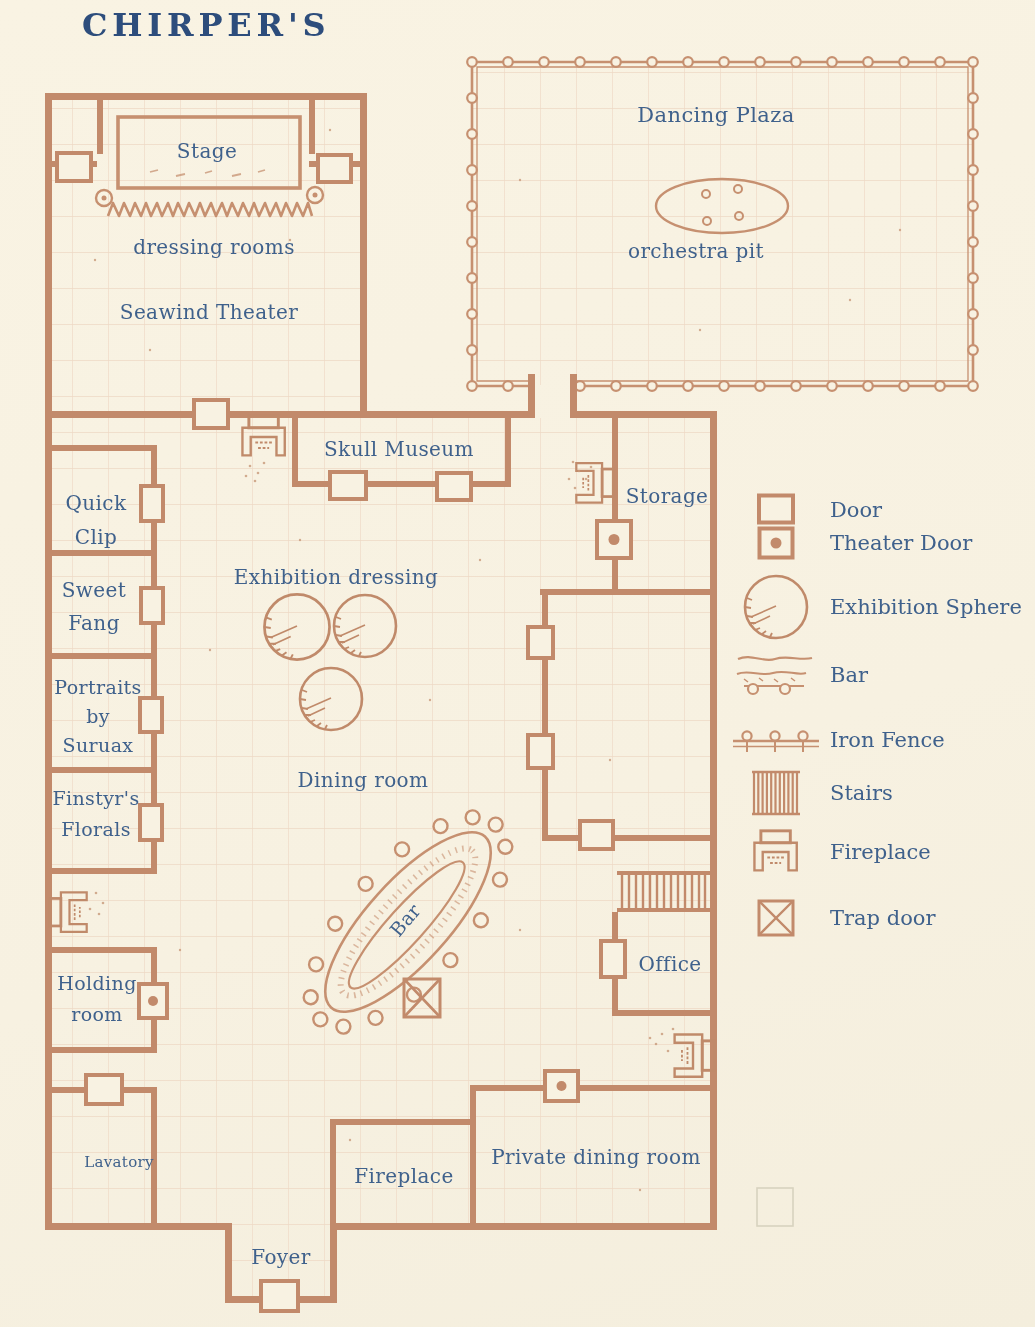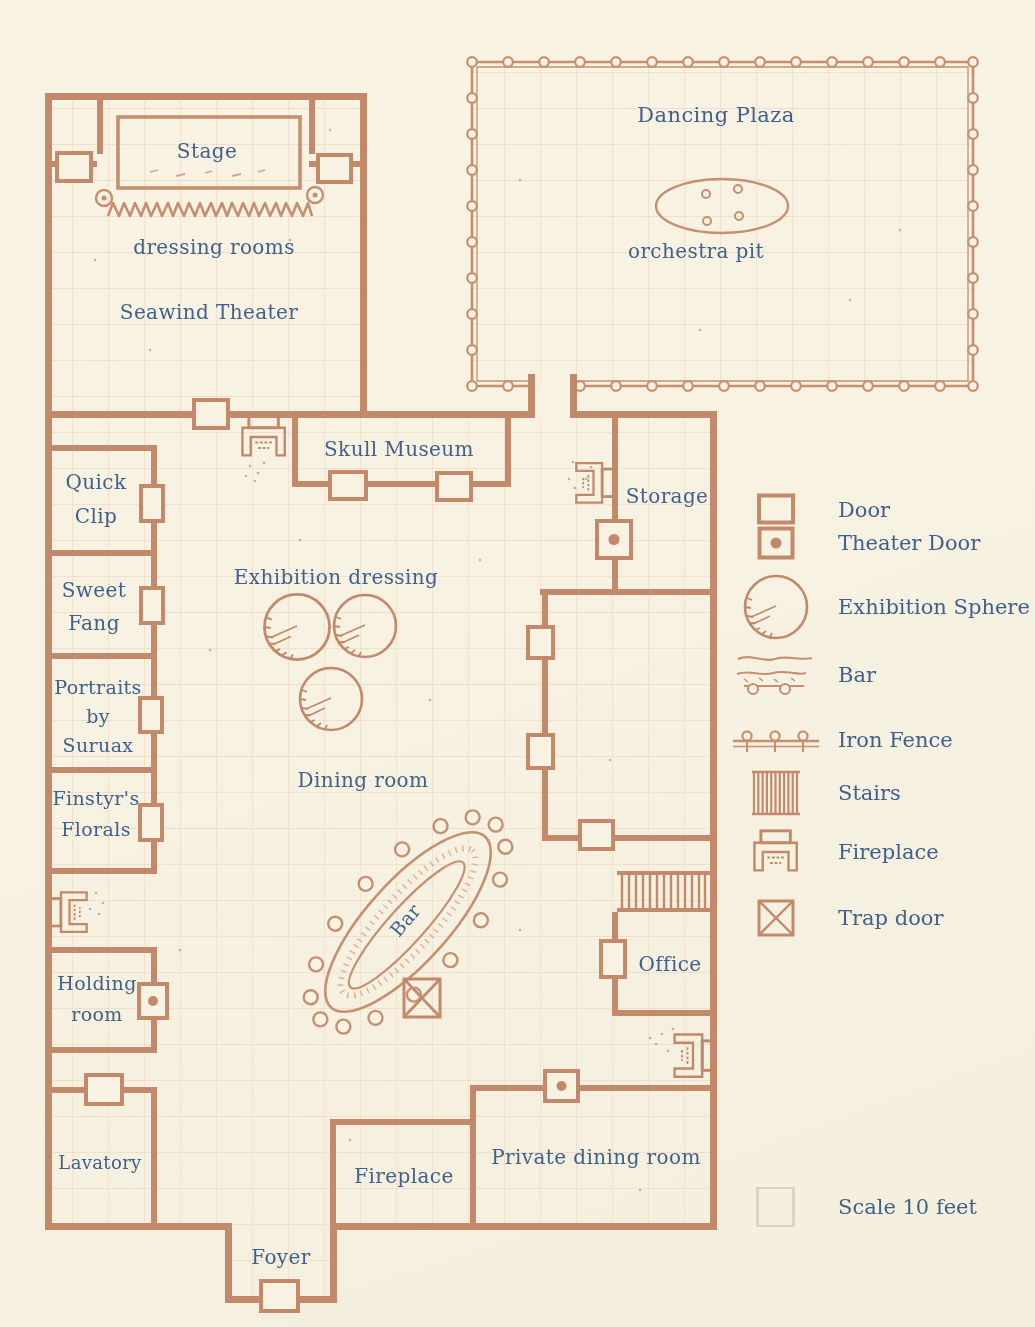--- a/index.html
+++ b/index.html
@@ -31,21 +31,21 @@
   }
   .legend-row{
     position:absolute;left:728px;
     transform:translateY(-50%);
     display:flex;align-items:center;
   }
   .ibox{width:96px;display:flex;justify-content:center;align-items:center;}
   .llab{
     font-family:"DejaVu Serif",serif;
     font-size:21px;color:#3f618c;
-    margin-left:14px;white-space:nowrap;
+    margin-left:6px;white-space:nowrap;
   }
   .doorRect{fill:#f8f2e2;stroke:#c28a6b;stroke-width:4;}
   .wall{fill:#c28a6b;}
 </style>
 </head>
 <body>
 
 <div class="canvas">
 
   <svg width="0" height="0" style="position:absolute" aria-hidden="true">
@@ -306,29 +306,30 @@
         <circle cx="330" cy="130" r="1.2"></circle>
         <circle cx="850" cy="300" r="1.2"></circle>
         <circle cx="520" cy="180" r="1.2"></circle>
         <circle cx="900" cy="230" r="1.2"></circle>
         <circle cx="700" cy="330" r="1.2"></circle>
     </g>
 
     <rect x="757" y="1188" width="36" height="38" fill="none" stroke="#d8d3bf" stroke-width="1.6"></rect>
   </svg>
 
+  <div class="title">CHIRPER'S</div>
 
   <div class="lbl" style="left:207px;top:151px">Stage</div>
   <div class="lbl" style="left:214px;top:247px">dressing rooms</div>
   <div class="lbl" style="left:209px;top:312px">Seawind Theater</div>
   <div class="lbl" style="left:716px;top:115px;font-size:21px">Dancing Plaza</div>
   <div class="lbl" style="left:696px;top:251px">orchestra pit</div>
   <div class="lbl" style="left:399px;top:449px">Skull Museum</div>
   <div class="lbl" style="left:667px;top:496px">Storage</div>
-  <div class="lbl" style="left:96px;top:499px;line-height:34px">
+  <div class="lbl" style="left:96px;top:520px;line-height:34px">
     <span class="ln">Quick</span>
     <span class="ln">Clip</span>
   </div>
   <div class="lbl" style="left:94px;top:607px;line-height:33px">
     <span class="ln">Sweet</span>
     <span class="ln">Fang</span>
   </div>
   <div class="lbl" style="left:98px;top:716px;line-height:29px;font-size:19px">
     <span class="ln">Portraits</span>
     <span class="ln">by</span>
@@ -339,21 +340,21 @@
     <span class="ln">Florals</span>
   </div>
   <div class="lbl" style="left:336px;top:577px">Exhibition dressing</div>
   <div class="lbl" style="left:363px;top:780px">Dining room</div>
   <div class="lbl" style="left:405px;top:920px;transform:translate(-50%,-50%) rotate(-50deg);font-size:19px">Bar</div>
   <div class="lbl" style="left:670px;top:964px">Office</div>
   <div class="lbl" style="left:97px;top:999px;line-height:31px;font-size:19px">
     <span class="ln">Holding</span>
     <span class="ln">room</span>
   </div>
-  <div class="lbl" style="left:100px;top:1162px;font-size:18px">Lavatory</div>
+  <div class="lbl" style="left:119px;top:1162px;font-size:15px">Lavatory</div>
   <div class="lbl" style="left:404px;top:1176px">Fireplace</div>
   <div class="lbl" style="left:596px;top:1157px">Private dining room</div>
   <div class="lbl" style="left:281px;top:1257px">Foyer</div>
 
   <div class="legend-row" style="top:509px">
     <span class="ibox">
       <svg width="42" height="35" viewBox="0 0 42 35">
           <rect class="doorRect" x="4" y="4" width="34" height="27"></rect>
         </svg>
     </span>
@@ -421,22 +422,14 @@
   </div>
   <div class="legend-row" style="top:918px">
     <span class="ibox">
       <svg width="40" height="40" viewBox="0 0 40 40" fill="none" stroke="#c28a6b">
         <rect x="3" y="3" width="34" height="34" stroke-width="3"></rect>
         <path d="M3 3 L37 37 M37 3 L3 37" stroke-width="2.4"></path>
       </svg>
     </span>
     <span class="llab">Trap door</span>
   </div>
-  <div class="legend-row" style="top:1207px">
-    <span class="ibox">
-      <svg width="42" height="44" viewBox="0 0 42 44">
-          <rect x="3" y="3" width="36" height="38" fill="none" stroke="#d8d3bf" stroke-width="1.6"></rect>
-        </svg>
-    </span>
-    <span class="llab">Scale 10 feet</span>
-  </div>
 
 </div>
 
 </body></html>

